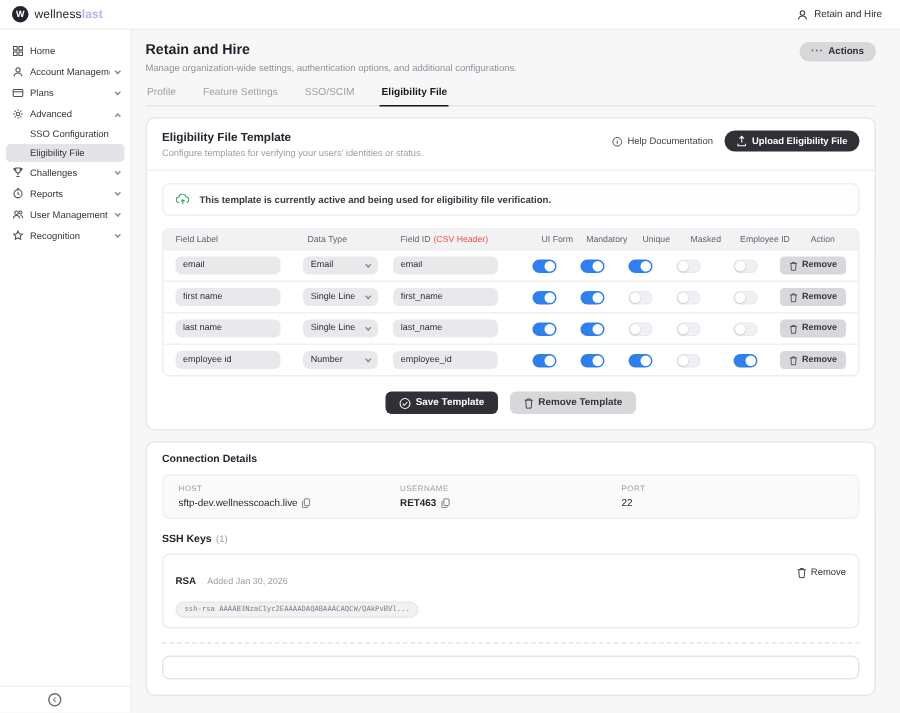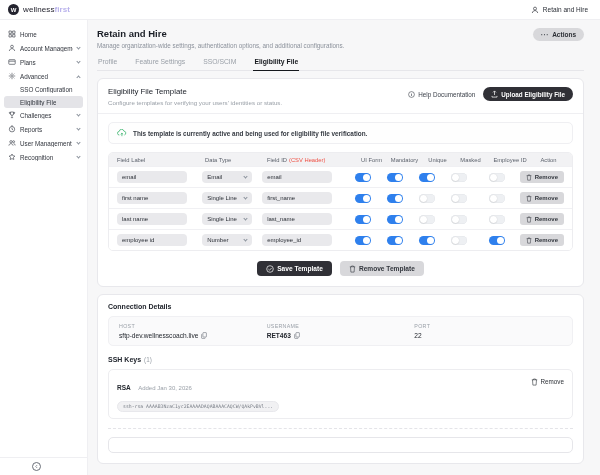--- a/index.html
+++ b/index.html
@@ -39,21 +39,21 @@
   .btn-actions { background:#d8d8db; border:none; border-radius:8px; height:13px; padding:0 8px; font-size:6.5px; font-weight:bold;
                  color:#2c2f35; display:inline-flex; align-items:center; gap:3px; cursor:pointer; font-family:inherit; }
   .btn-actions .dots { font-size:7px; letter-spacing:.5px; color:#55595f; }
 
   .tabs { display:flex; gap:16px; margin-top:9px; border-bottom:1px solid #e6e6ea; }
   .tab { font-size:6.8px; color:#9aa0a8; padding:0 1px 5px; cursor:pointer; }
   .tab.active { color:#15181d; font-weight:bold; border-bottom:1.5px solid #15181d; margin-bottom:-1px; }
 
   .card { background:#fff; border:1px solid #e8e8ec; border-radius:6px; margin-top:7px; }
   .card-header { display:flex; justify-content:space-between; align-items:flex-start; padding:8px 10px 7px; border-bottom:1px solid #efeff2; }
-  .card-title { font-size:7.8px; font-weight:normal; color:#21252d; }
+  .card-title { font-size:7.8px; font-weight:bold; color:#21252d; }
   .card-subtitle { font-size:6.2px; color:#9aa0a8; margin-top:3px; }
   .card-header-right { display:flex; align-items:center; gap:8px; }
   .help-link { display:inline-flex; align-items:center; gap:3px; font-size:6.3px; color:#3c414a; cursor:pointer; }
   .btn-dark { background:#303036; color:#fff; border:none; border-radius:9px; height:14px; padding:0 8px; font-size:6.3px; font-weight:bold;
               display:inline-flex; align-items:center; gap:3px; cursor:pointer; font-family:inherit; }
   .card-body { padding:8px 10px 10px; }
 
   .banner { border:1px solid #efeff2; border-radius:5px; background:#fefefe; display:flex; align-items:center; gap:6px; padding:6px 8px; }
   .banner-text { font-size:6.4px; color:#353a42; font-weight:bold; }
 
@@ -105,21 +105,21 @@
   svg { display:block; }
 </style>
 </head>
 <body>
 
 <div class="topbar">
   <div class="topbar-left">
     <span class="logo-mark">
         <span>W</span>
       </span>
-    <span class="brand"><b>wellness</b><i>first</i></span>
+    <span class="brand"><b>wellness</b><i>last</i></span>
   </div>
   <div class="topbar-right">
     <span>
       <svg width="8" height="8" viewBox="0 0 8 8">
           <circle cx="4" cy="2.6" r="1.5" fill="none" stroke="#33373e" stroke-width=".7"></circle>
           <path d="M1.3 7c.3-1.6 1.4-2.4 2.7-2.4S6.4 5.4 6.7 7" fill="none" stroke="#33373e" stroke-width=".7"></path>
         </svg>
     </span>
     <span>Retain and Hire</span>
   </div>

